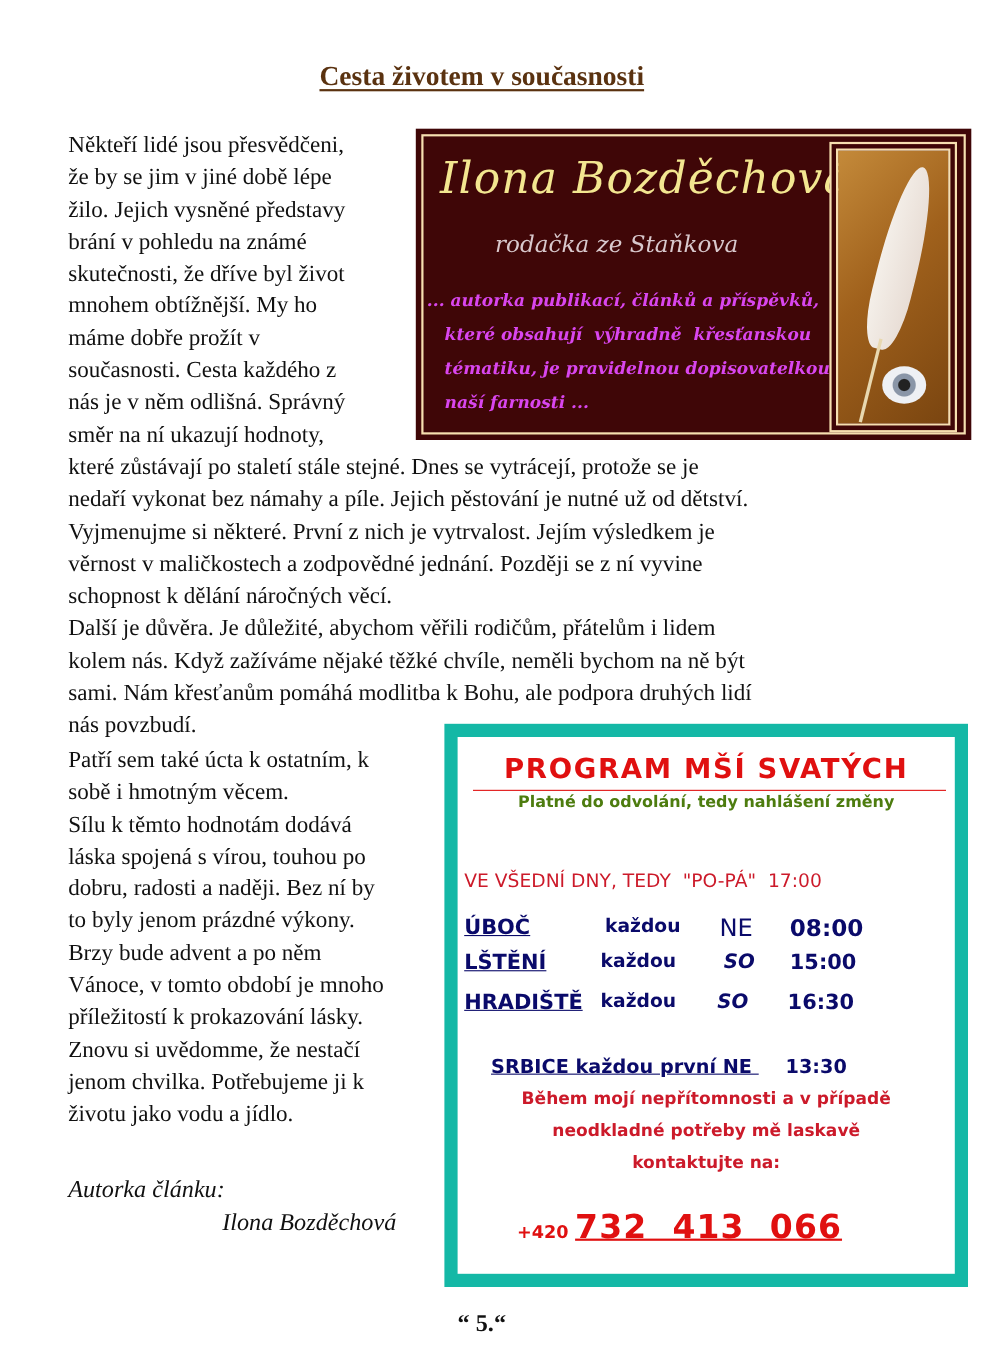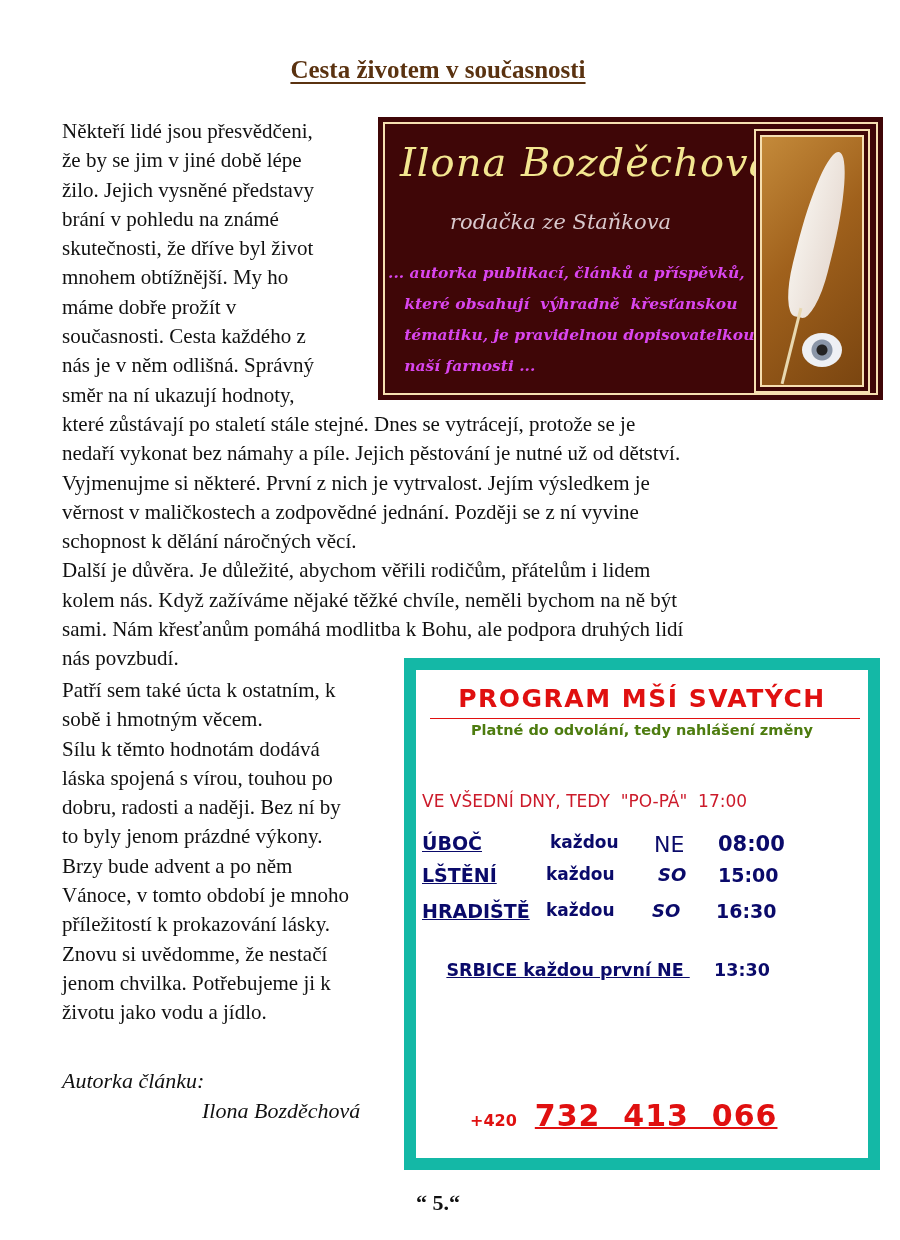--- a/index.html
+++ b/index.html
@@ -33,21 +33,21 @@
   .koloven .place { text-decoration: underline; }
   .weekday { position: absolute; left: 6px; top: 121px; font-size: 17px; color: #cc1a2a; white-space: pre; }
   .sched-row { position: absolute; left: 6px; font-size: 19px; font-weight: bold; color: #0a0a6a; }
   .sched-row span { position: absolute; white-space: nowrap; }
   .sched-row .place { text-decoration: underline; }
   .srbice { position: absolute; left: 6px; top: 270px; font-size: 17.5px; font-weight: bold; color: #0a0a6a; white-space: pre; }
   .srbice .u { text-decoration: underline; }
   .contact { position: absolute; left: 0; width: 100%; top: 315px; text-align: center; font-size: 15.5px; font-weight: bold; line-height: 29px; color: #cc1a2a; white-space: pre; }
   .phone { position: absolute; left: 54px; top: 428px; color: #e01010; font-weight: bold; }
   .phone .prefix { font-size: 16px; }
-  .phone .number { font-size: 30px; text-decoration: underline; text-decoration-thickness: 2px; margin-left: 18px; letter-spacing: 1px; }
+  .phone .number { font-size: 30px; text-decoration: underline; text-decoration-thickness: 2px; margin-left: 6px; letter-spacing: 1px; }
 </style>
 </head>
 <body>
 
 <div class="title">Cesta  životem  v  současnosti</div>
 
 <div class="body-text col1">Někteří lidé jsou přesvědčeni,
 že by se jim v jiné době lépe
 žilo. Jejich vysněné představy
 brání v pohledu na známé
@@ -122,19 +122,22 @@
     <span class="place" style="left:0">HRADIŠTĚ</span>
     <span style="left:124px;font-size:17px">každou</span>
     <span style="left:230px;font-size:18px;font-style:italic">SO</span>
     <span style="left:294px;font-size:19px">16:30</span>
   </div>
 
   <div class="srbice">
     <span class="u">SRBICE každou první NE </span><span>    13:30</span>
   </div>
 
+  <div class="contact">Během mojí nepřítomnosti a v případě
+neodkladné potřeby mě laskavě
+kontaktujte na:</div>
 
   <div class="phone">
     <span class="prefix">+420</span><span class="number" style="white-space:pre">732  413  066</span>
   </div>
 </div>
 
 <div class="pagenum">“ 5.“</div>
 
 </body></html>

